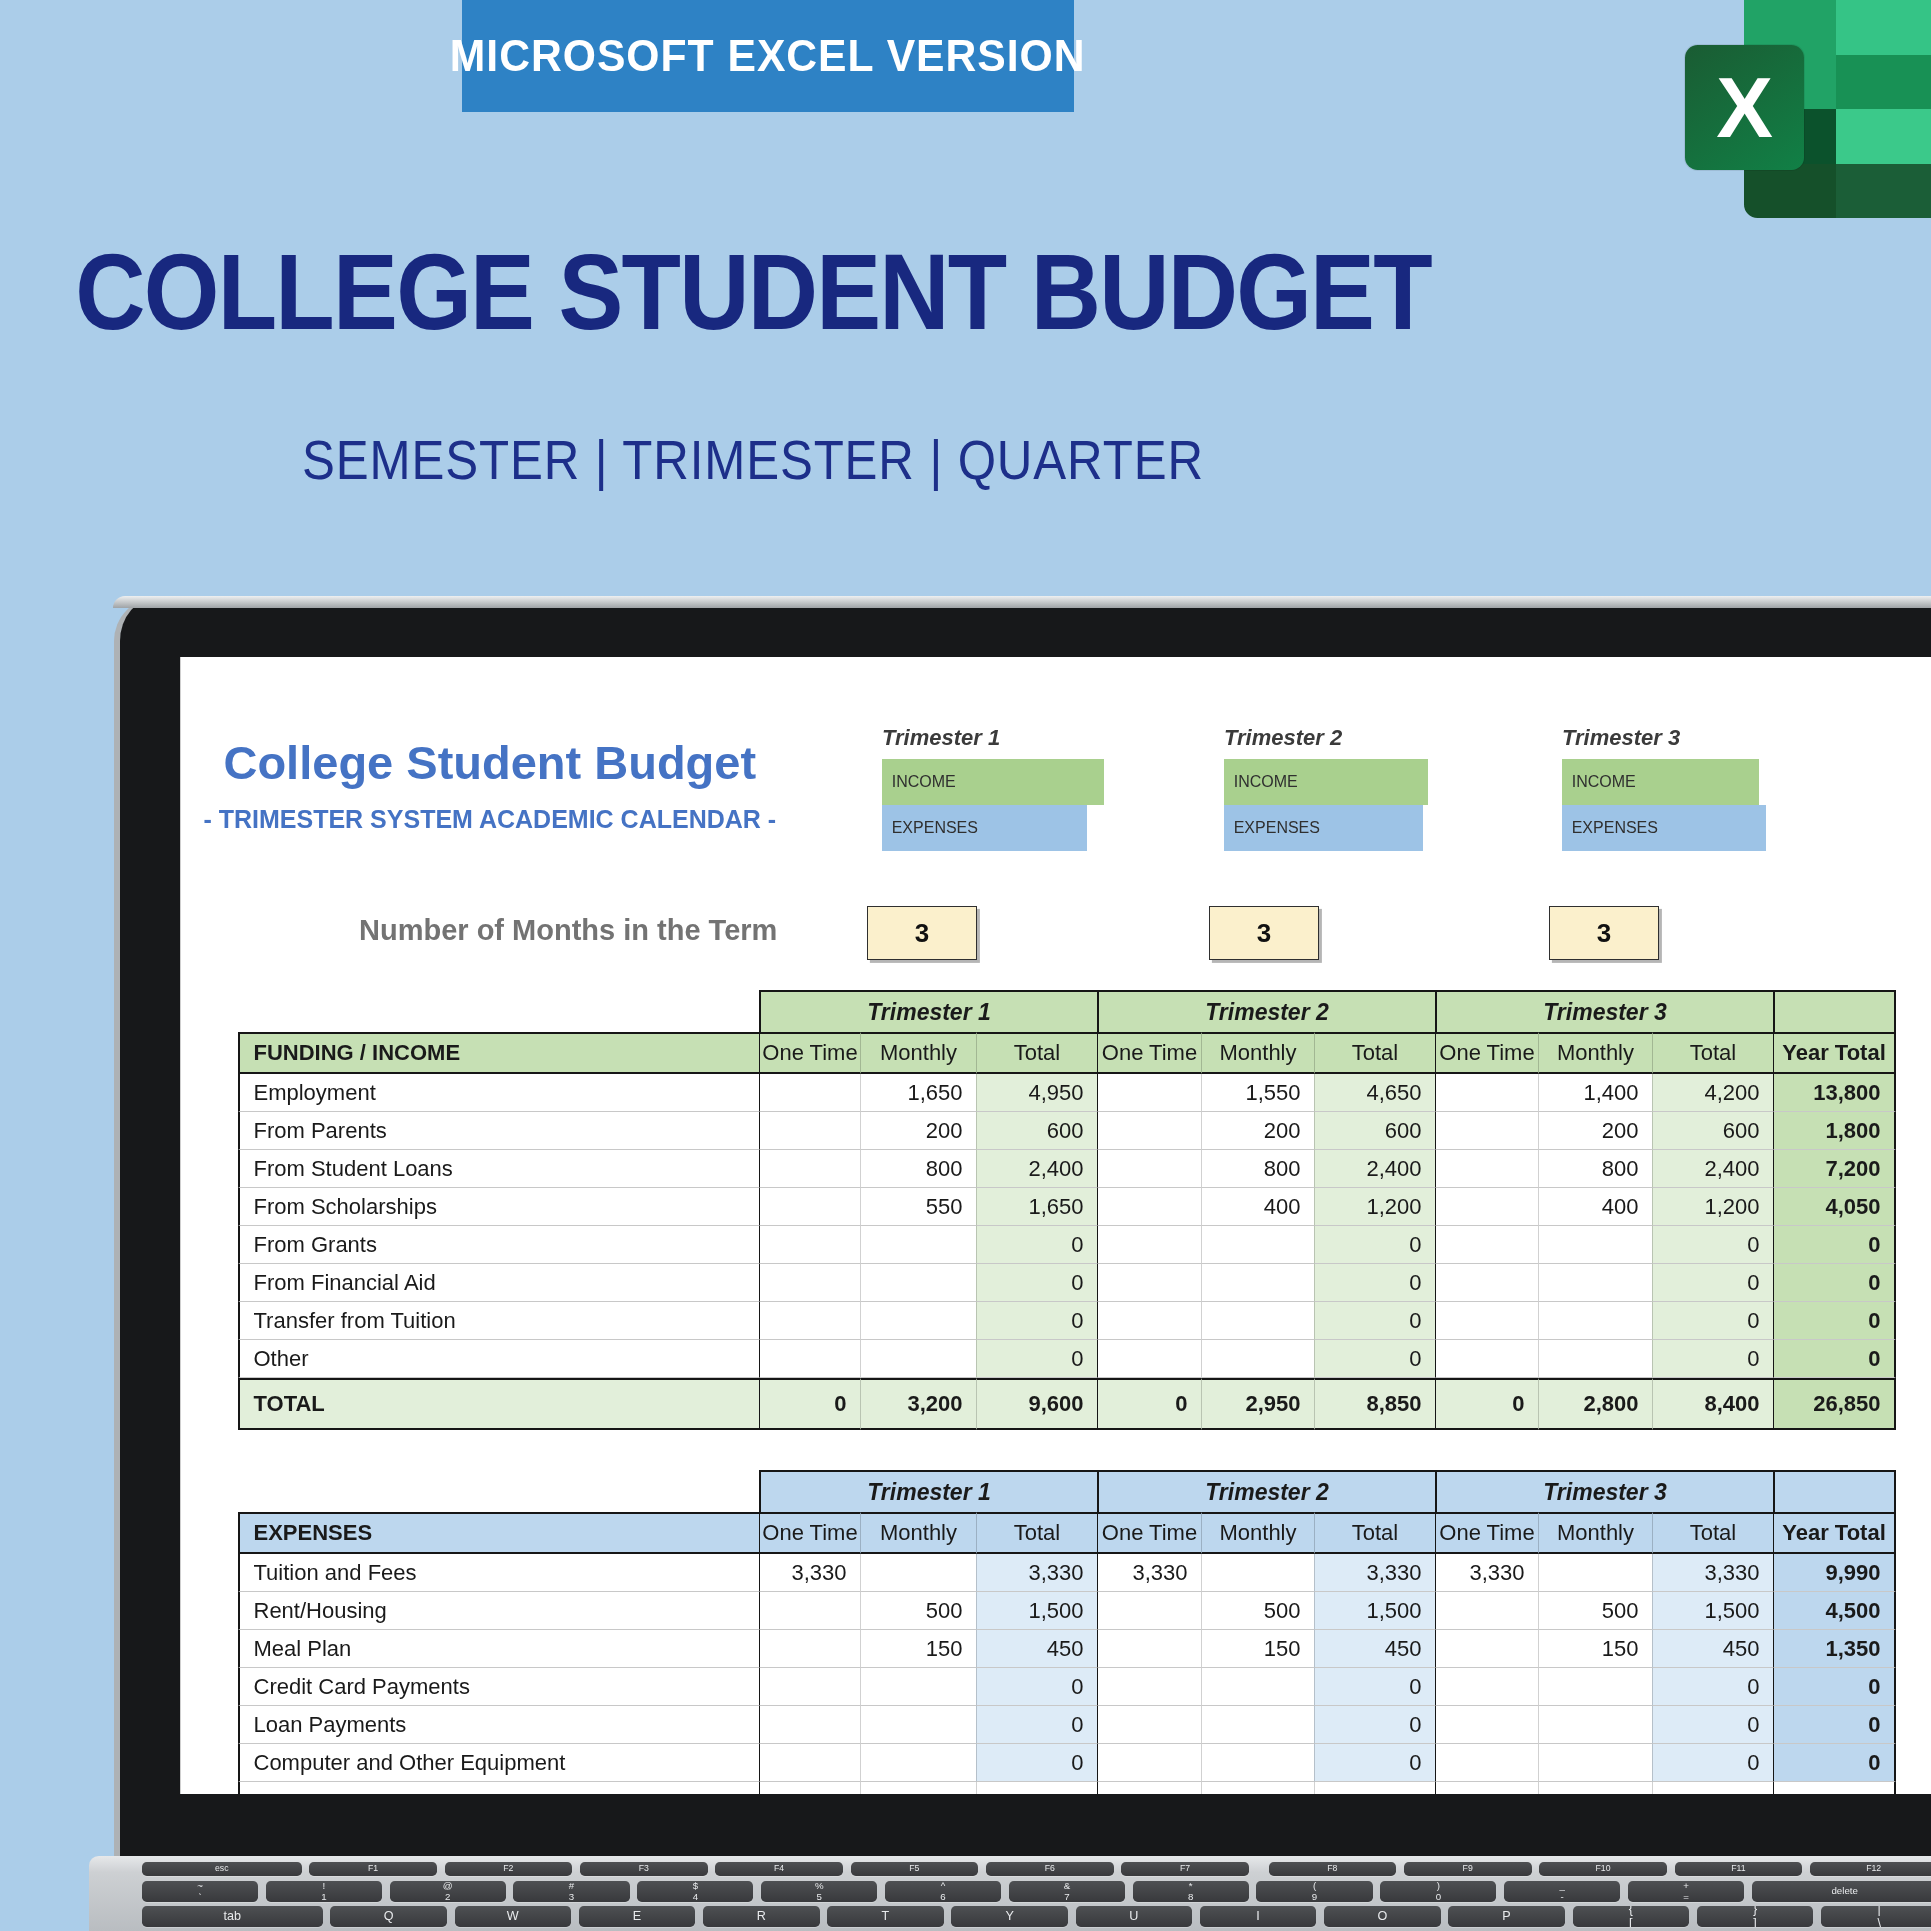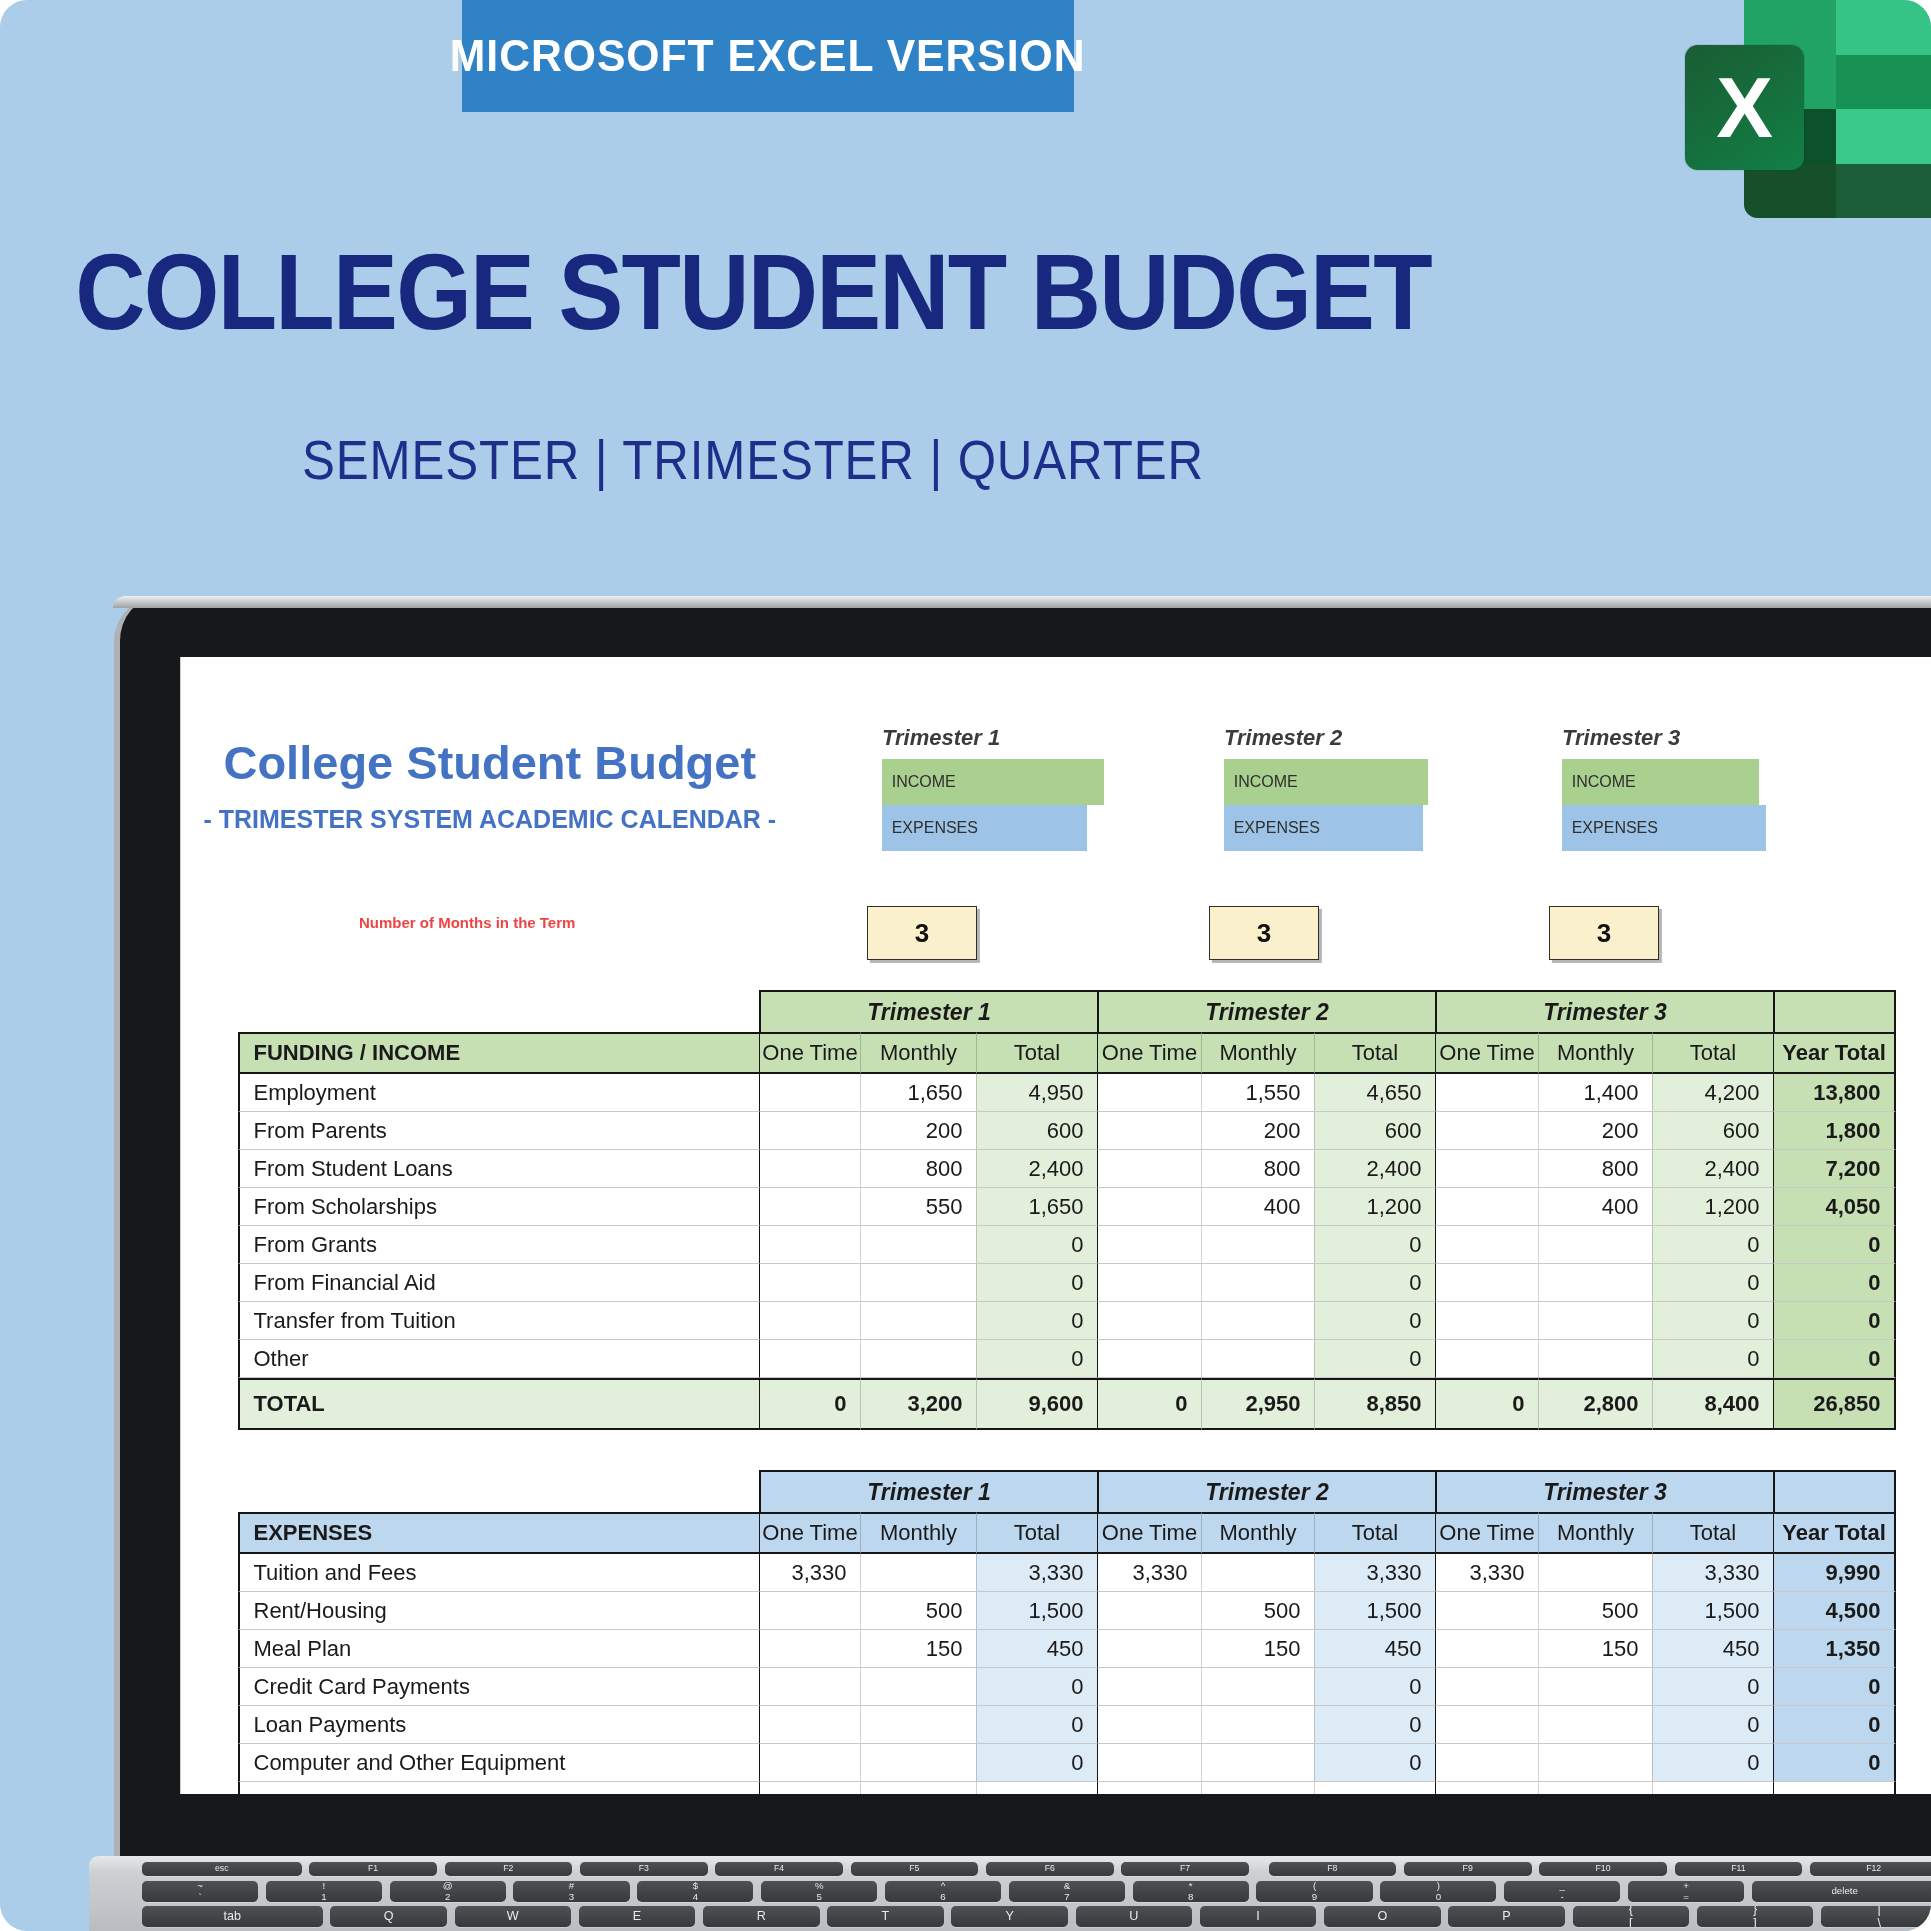--- a/index.html
+++ b/index.html
@@ -1,17 +1,17 @@
 <!DOCTYPE html>
 <html><head>
 <meta charset="utf-8">
 <style>
   html,body{margin:0;padding:0;}
   body{font-family:"Liberation Sans",sans-serif;}
-  #canvas{position:relative;width:1931px;height:1931px;background:#ABCDE9;overflow:hidden;border-radius:27px;}
+  #canvas{position:relative;width:1931px;height:1931px;background:#ABCDE9;overflow:hidden;}
 
   
   .banner{position:absolute;left:462px;top:0;width:612px;height:112px;background:#2E82C5;
     display:flex;align-items:center;justify-content:center;}
   .banner span{color:#fff;font-weight:bold;font-size:44px;letter-spacing:1px;transform:scaleX(.97);white-space:nowrap;}
 
   
   .xl-grid{position:absolute;left:1744px;top:0;width:187px;height:218px;border-radius:0 0 0 13.5px;overflow:hidden;}
   .xl-cell{position:absolute;}
   .xl-tile{position:absolute;left:1685px;top:45px;width:119px;height:125px;border-radius:12.6px;
@@ -47,21 +47,21 @@
   .sheet-title{color:#4573C4;font-weight:bold;font-size:47px;line-height:1.15;}
   .sheet-sub{color:#4573C4;font-weight:bold;font-size:25px;margin-top:15.4px;}
 
   
   .lg-group{position:absolute;}
   .lg-label{font-size:22px;font-weight:bold;font-style:italic;color:#3B3B3B;margin-bottom:7.7px;}
   .lg-bar{height:46px;display:flex;align-items:center;font-size:16px;color:#2F2F2F;padding-left:9.7px;box-sizing:border-box;}
   .lg-income{background:#A9D08E;}
   .lg-exp{background:#9DC3E6;}
 
-  .months-label{position:absolute;left:178px;top:257px;width:463px;font-size:15px;font-weight:bold;color:#ef4444;}
+  .months-label{position:absolute;left:178px;top:257px;width:463px;font-size:29px;font-weight:bold;color:#737373;}
   .month-box{position:absolute;top:249px;width:110px;height:54px;background:#FBF0CC;border:1.9px solid #2F2F2F;
     box-shadow:2.9px 2.9px 0 rgba(90,90,90,.45);display:flex;align-items:center;justify-content:center;
     font-size:26px;font-weight:bold;color:#111;box-sizing:border-box;}
 
   
   .sheet-table{position:absolute;left:57px;width:1658px;--cols:521px 101px 116px 121px 104px 113px 121px 103px 114px 121px 123px;}
   .sheet-table.green{--band:#C6E0B4;--shade:#E2EFDA;--year:#C6E0B4;}
   .sheet-table.blue{--band:#BDD7EE;--shade:#DDEBF7;--year:#BDD7EE;}
   .trow{display:grid;grid-template-columns:var(--cols);}
   .tcell{display:flex;align-items:center;justify-content:flex-end;padding-right:13.5px;font-size:22px;color:#1A1A1A;

